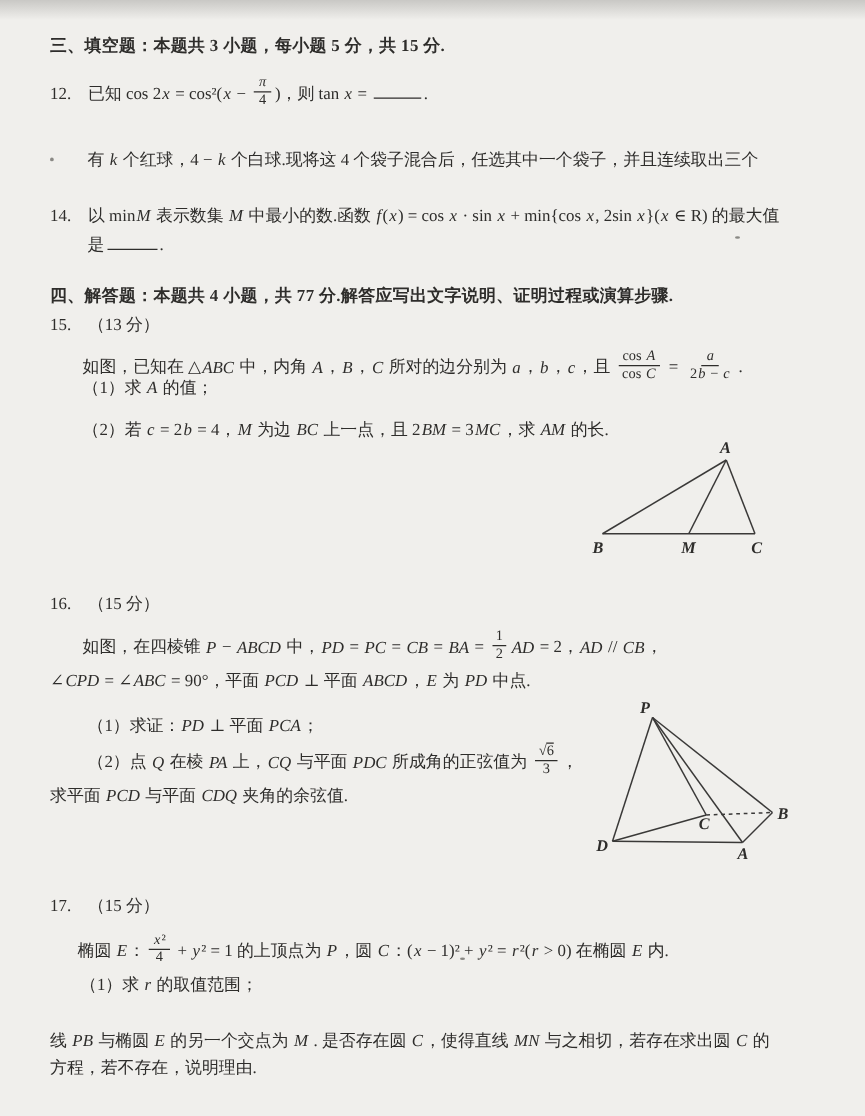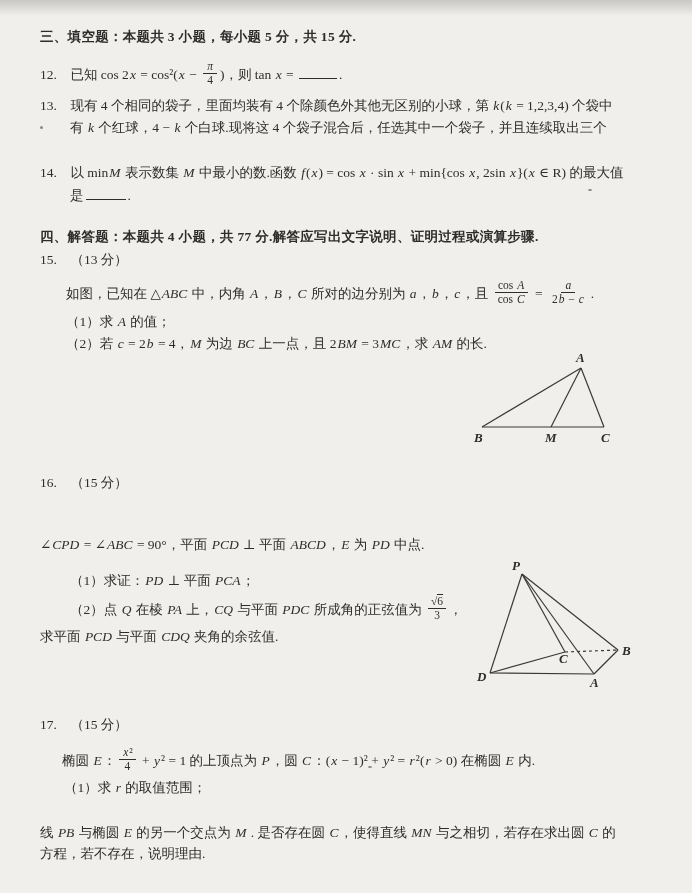--- a/index.html
+++ b/index.html
@@ -45,52 +45,55 @@
 </head>
 <body>
 
 <div class="page">
 
   <div class="line hd" style="left:40px;top:28px">三、填空题：本题共 3 小题，每小题 5 分，共 15 分.</div>
   <div class="line" style="left:40px;top:62px">12.　已知 cos 2<i class="mv">x</i> = cos²(<i class="mv">x</i> − <span class="frac">
         <span class="num"><i class="mv">π</i></span>
         <span class="den">4</span>
       </span>)，则 tan <i class="mv">x</i> = <span class="blank" style="width: 38px;"></span>.</div>
-  <div class="line" style="left:40px;top:97px">13.　现有 4 个相同的袋子，里面均装有 4 个除颜色外其他无区别的小球，第 <i class="mv">k</i>(<i class="mv">k</i> = 1,2,3,4) 个袋中</div>
   <div class="line" style="left:70px;top:119px">有 <i class="mv">k</i> 个红球，4 − <i class="mv">k</i> 个白球.现将这 4 个袋子混合后，任选其中一个袋子，并且连续取出三个</div>
   <div class="line" style="left:40px;top:164px">14.　以 min<i class="mv">M</i> 表示数集 <i class="mv">M</i> 中最小的数.函数 <i class="mv">f</i>(<i class="mv">x</i>) = cos <i class="mv">x</i> · sin <i class="mv">x</i> + min{cos <i class="mv">x</i>, 2sin <i class="mv">x</i>}(<i class="mv">x</i> ∈ R) 的最大值</div>
   <div class="line" style="left:70px;top:186px">是<span class="blank" style="width: 40px;"></span>.</div>
 
   <div class="line hd" style="left:40px;top:228px">四、解答题：本题共 4 小题，共 77 分.解答应写出文字说明、证明过程或演算步骤.</div>
 
   <div class="line" style="left:40px;top:251px">15.　（13 分）</div>
   <div class="line" style="left:66px;top:281px">如图，已知在 △<i class="mv">ABC</i> 中，内角 <i class="mv">A</i>，<i class="mv">B</i>，<i class="mv">C</i> 所对的边分别为 <i class="mv">a</i>，<i class="mv">b</i>，<i class="mv">c</i>，且 <span class="frac">
         <span class="num">cos <i class="mv">A</i></span>
         <span class="den">cos <i class="mv">C</i></span>
       </span> = <span class="frac">
         <span class="num"><i class="mv">a</i></span>
         <span class="den">2<i class="mv">b</i> − <i class="mv">c</i></span>
       </span>.</div>
-  <div class="line" style="left:66px;top:313px">（1）求 <i class="mv">A</i> 的值；</div>
+  <div class="line" style="left:66px;top:301px">（1）求 <i class="mv">A</i> 的值；</div>
   <div class="line" style="left:66px;top:335px">（2）若 <i class="mv">c</i> = 2<i class="mv">b</i> = 4，<i class="mv">M</i> 为边 <i class="mv">BC</i> 上一点，且 2<i class="mv">BM</i> = 3<i class="mv">MC</i>，求 <i class="mv">AM</i> 的长.</div>
 
   <div class="fig" style="left:448px;top:348px;width:180px;height:98px">
     <svg width="180" height="98" viewBox="0 0 180 98">
       <line x1="34" y1="79" x2="156" y2="79"></line>
       <line x1="133" y1="20" x2="34" y2="79"></line>
       <line x1="133" y1="20" x2="156" y2="79"></line>
       <line x1="133" y1="20" x2="103" y2="79"></line>
       <text x="128" y="14">A</text>
       <text x="26" y="94">B</text>
       <text x="97" y="94">M</text>
       <text x="153" y="94">C</text>
     </svg>
   </div>
 
   <div class="line" style="left:40px;top:474px">16.　（15 分）</div>
+  <div class="line" style="left:66px;top:505px">如图，在四棱锥 <i class="mv">P</i> − <i class="mv">ABCD</i> 中，<i class="mv">PD</i> = <i class="mv">PC</i> = <i class="mv">CB</i> = <i class="mv">BA</i> = <span class="frac">
+        <span class="num">1</span>
+        <span class="den">2</span>
+      </span><i class="mv">AD</i> = 2，<i class="mv">AD</i> // <i class="mv">CB</i>，</div>
   <div class="line" style="left:40px;top:536px">∠<i class="mv">CPD</i> = ∠<i class="mv">ABC</i> = 90°，平面 <i class="mv">PCD</i> ⊥ 平面 <i class="mv">ABCD</i>，<i class="mv">E</i> 为 <i class="mv">PD</i> 中点.</div>
   <div class="line" style="left:70px;top:572px">（1）求证：<i class="mv">PD</i> ⊥ 平面 <i class="mv">PCA</i>；</div>
   <div class="line" style="left:70px;top:597px">（2）点 <i class="mv">Q</i> 在棱 <i class="mv">PA</i> 上，<i class="mv">CQ</i> 与平面 <i class="mv">PDC</i> 所成角的正弦值为 <span class="frac">
         <span class="num">√<span class="ol">6</span></span>
         <span class="den">3</span>
       </span>，</div>
   <div class="line" style="left:40px;top:628px">求平面 <i class="mv">PCD</i> 与平面 <i class="mv">CDQ</i> 夹角的余弦值.</div>
 
   <div class="fig" style="left:476px;top:558px;width:166px;height:134px">
     <svg width="166" height="134" viewBox="0 0 166 134">

